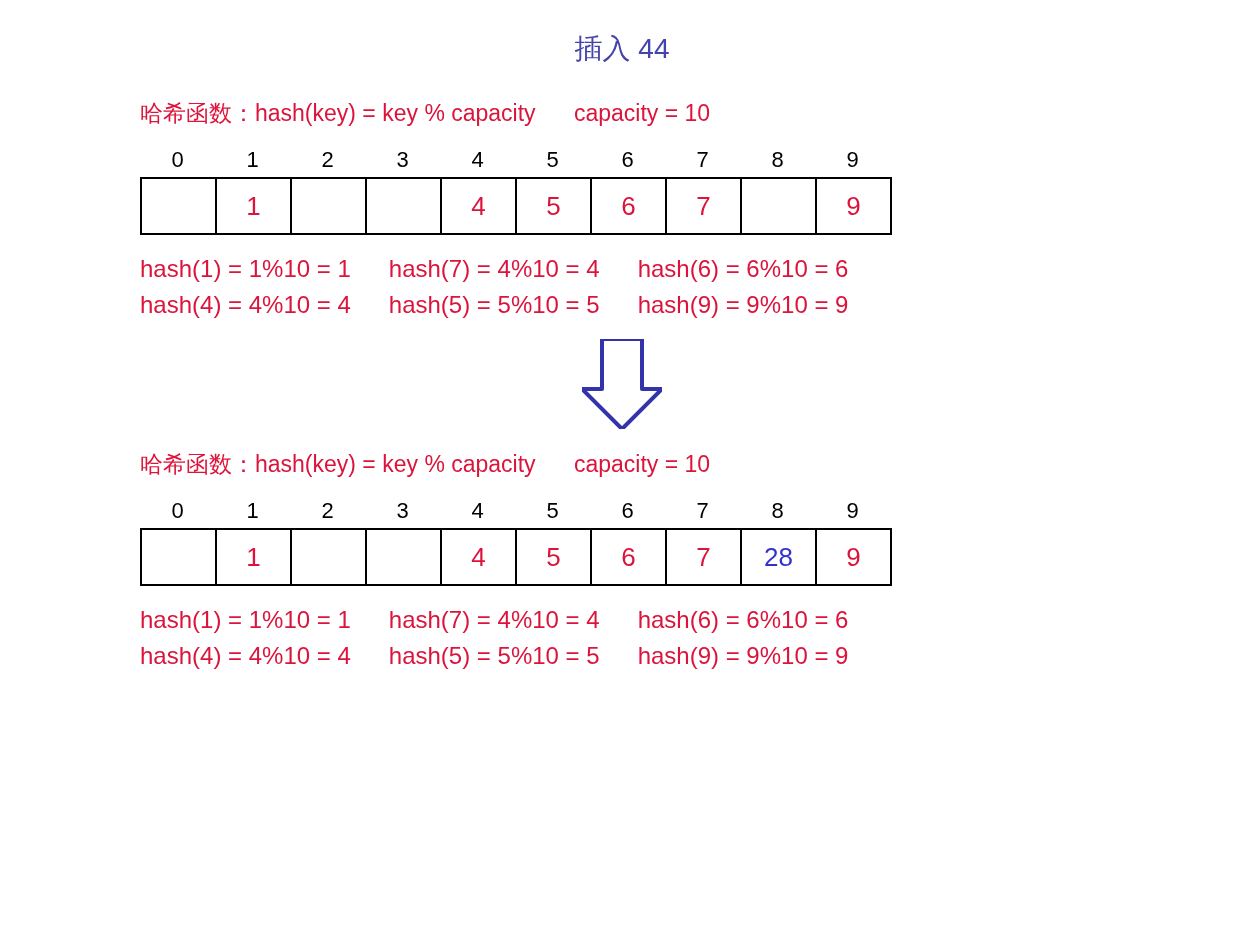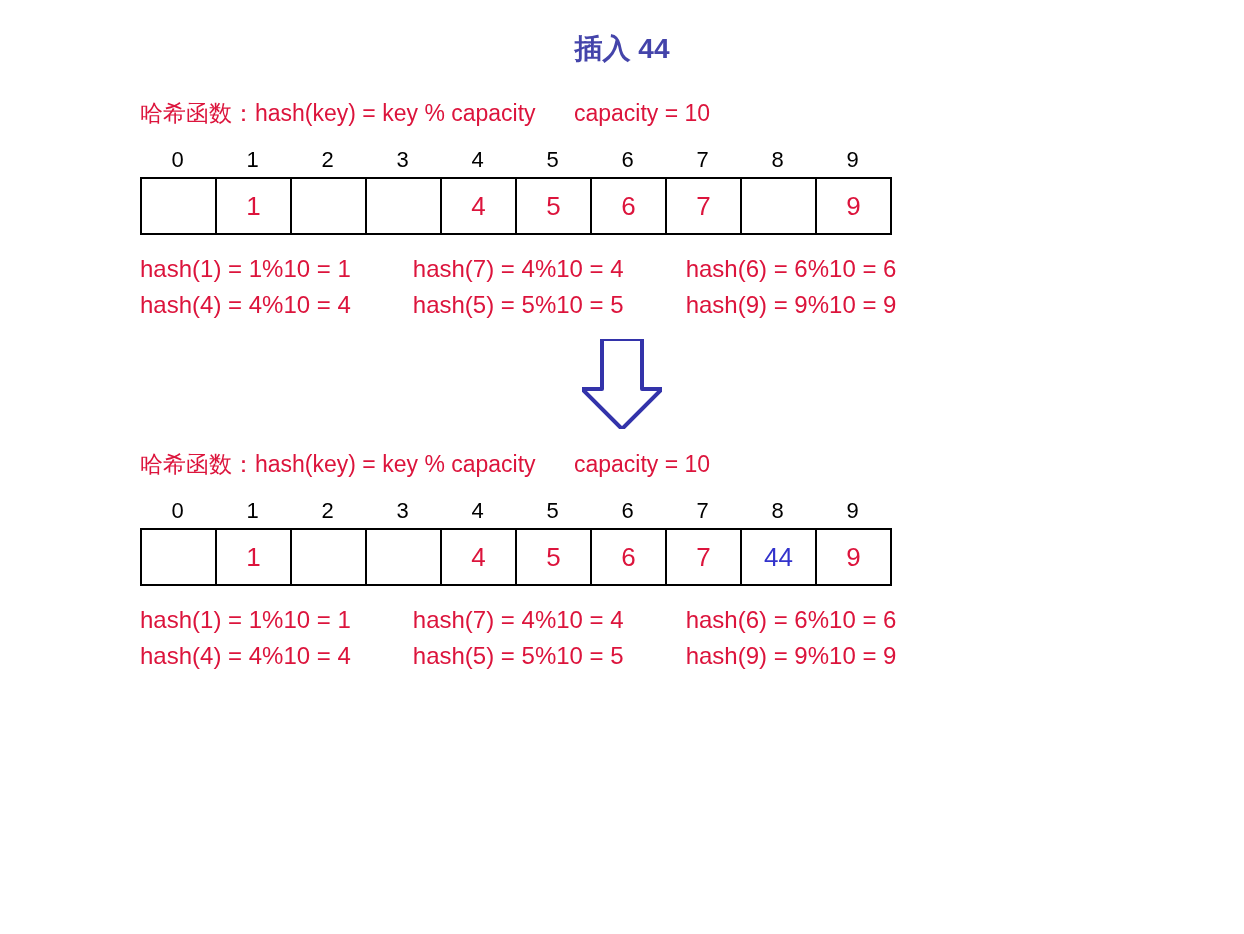--- a/index.html
+++ b/index.html
@@ -16,21 +16,21 @@
     }
 
     .title-row {
       text-align: center;
       margin-bottom: 30px;
     }
 
     .insert-label {
       color: #4444aa;
       font-size: 28px;
-      font-weight: bold;
+      font-weight: normal;
     }
 
     .section {
       margin-bottom: 20px;
     }
 
     .hash-formula {
       font-size: 23px;
       color: crimson;
       margin-bottom: 18px;
@@ -82,21 +82,21 @@
     .hash-lines {
       margin-left: 100px;
       margin-top: 10px;
     }
 
     .hash-line {
       font-size: 24px;
       color: crimson;
       margin-bottom: 8px;
       display: flex;
-      gap: 62px;
+      gap: 38px;
       text-align: center;
     }
 
     .arrow-container {
       display: flex;
       justify-content: center;
       margin: 20px 0;
     }
 
     
@@ -197,21 +197,21 @@
       <div class="cells-row">
 
       <div class="cell"></div>
           <div class="cell">1</div>
           <div class="cell"></div>
           <div class="cell"></div>
           <div class="cell">4</div>
           <div class="cell">5</div>
           <div class="cell">6</div>
           <div class="cell">7</div>
-          <div class="cell blue-val">44</div>
+          <div class="cell blue-val">28</div>
           <div class="cell">9</div>
         </div>
     </div>
 
     <div class="hash-lines">
 
     <div class="hash-line">
           <span>hash(1) = 1%10 = 1</span>
           <span>hash(7) = 4%10 = 4</span>
           <span>hash(6) = 6%10 = 6</span>

